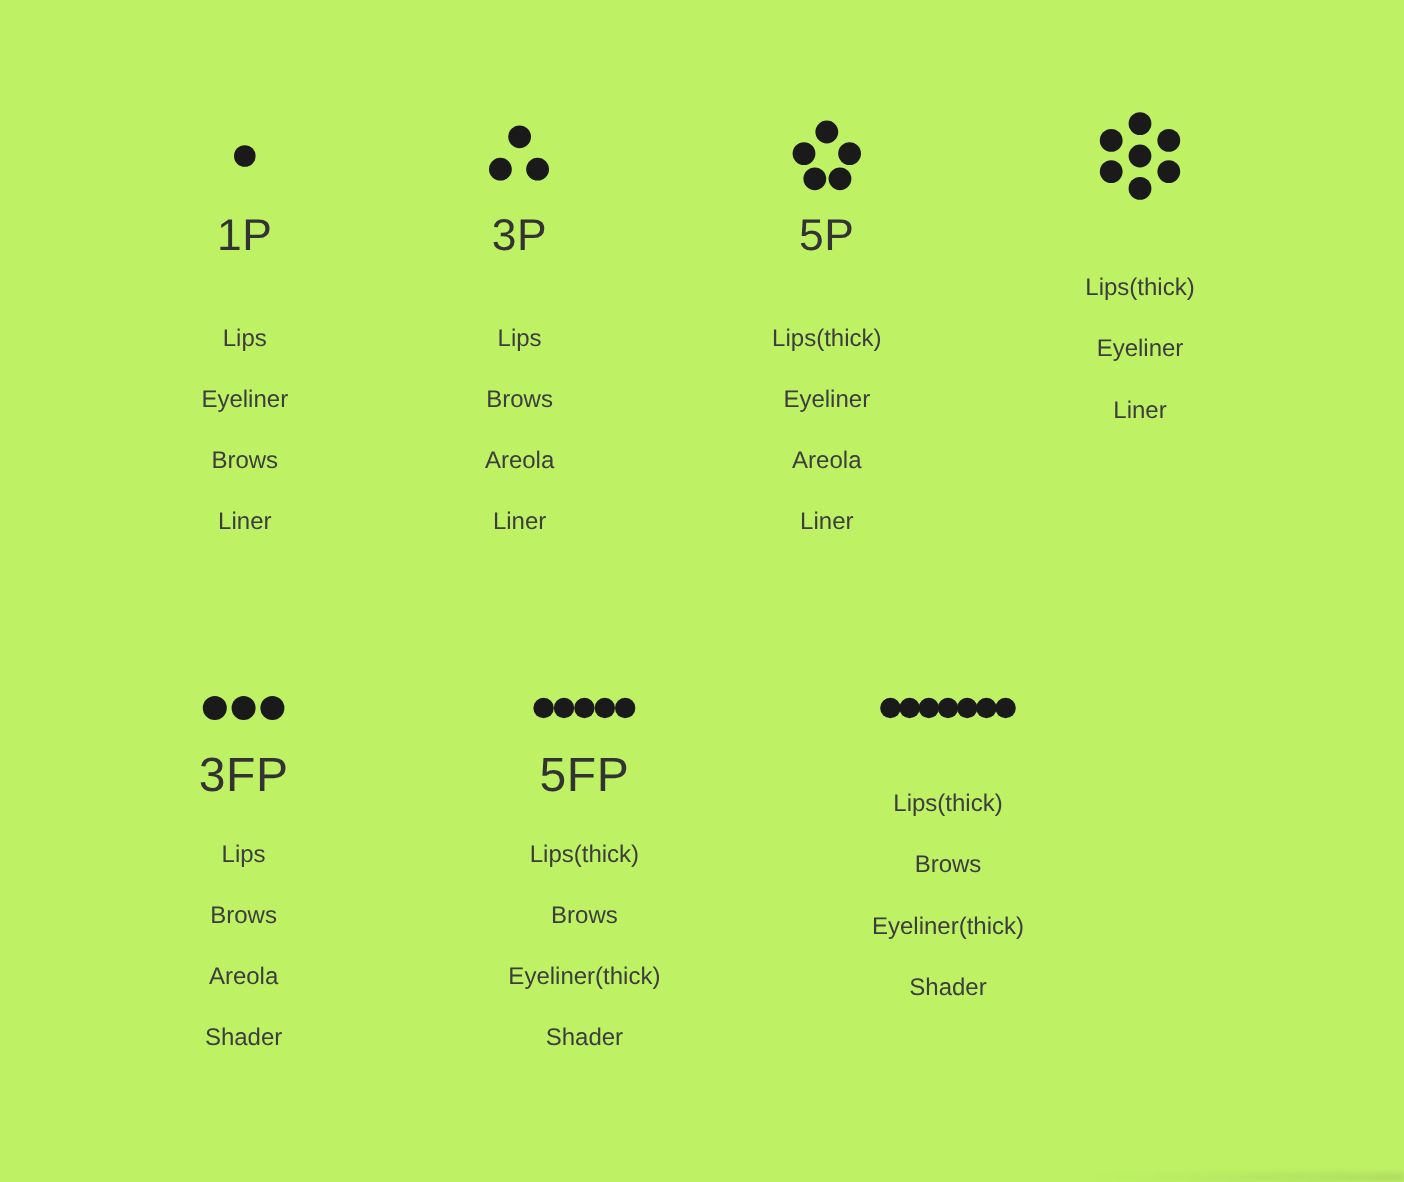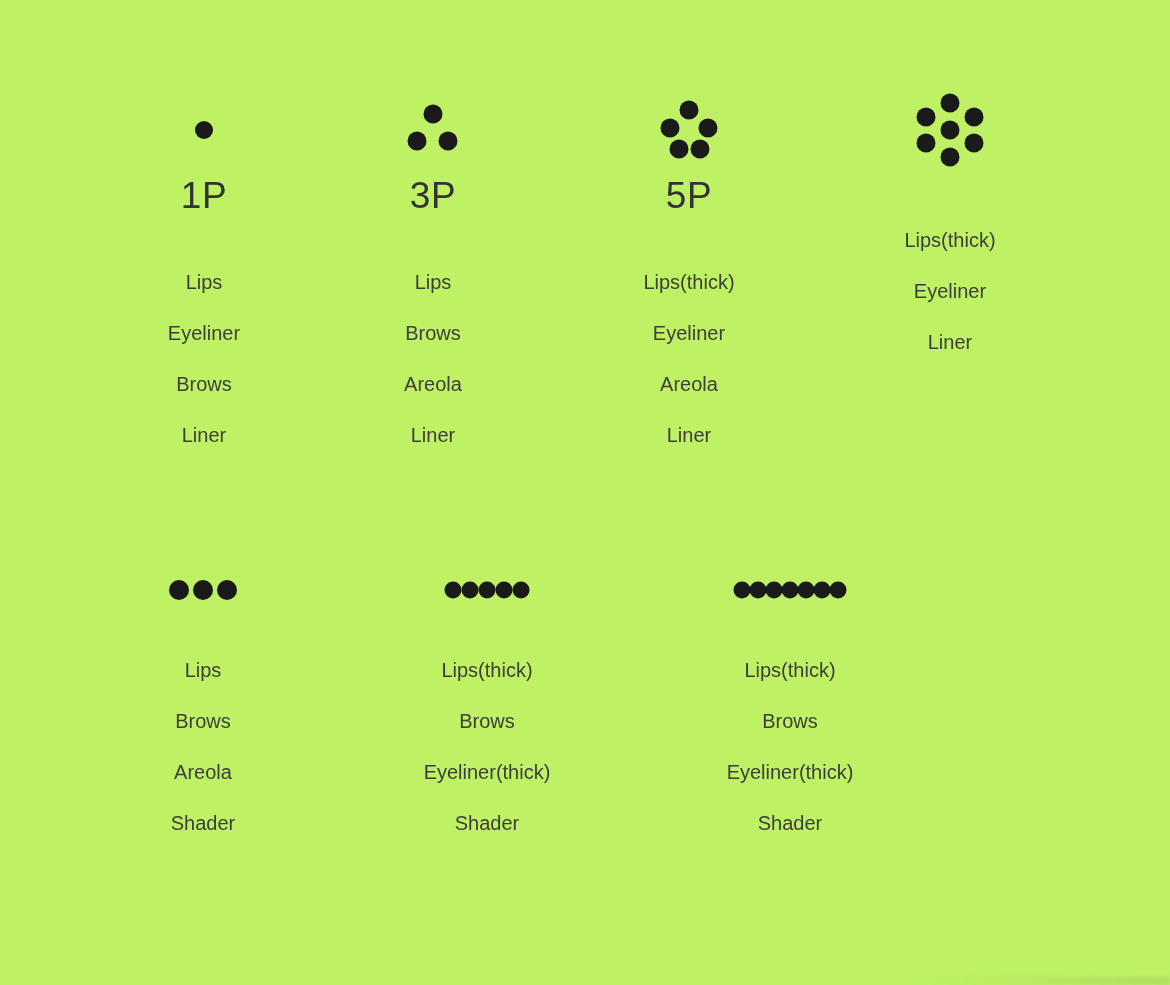--- a/index.html
+++ b/index.html
@@ -141,38 +141,40 @@
 </div>
   <div class="row row-fp">
   <div class="col">
     <div class="cluster">
           <svg width="160" height="70" viewBox="0 0 160 70">
             <circle cx="56" cy="35" r="10" fill="#1a1a1a"></circle>
             <circle cx="80" cy="35" r="10" fill="#1a1a1a"></circle>
             <circle cx="104" cy="35" r="10" fill="#1a1a1a"></circle>
           </svg>
         </div>
+    <div class="code">3FP</div>
     <ul class="uses">
           <li>Lips</li>
           <li>Brows</li>
           <li>Areola</li>
           <li>Shader</li>
         </ul>
   </div>
 
   <div class="col">
     <div class="cluster">
           <svg width="160" height="70" viewBox="0 0 160 70">
             <circle cx="46" cy="35" r="8.5" fill="#1a1a1a"></circle>
             <circle cx="63" cy="35" r="8.5" fill="#1a1a1a"></circle>
             <circle cx="80" cy="35" r="8.5" fill="#1a1a1a"></circle>
             <circle cx="97" cy="35" r="8.5" fill="#1a1a1a"></circle>
             <circle cx="114" cy="35" r="8.5" fill="#1a1a1a"></circle>
           </svg>
         </div>
+    <div class="code">5FP</div>
     <ul class="uses">
           <li>Lips(thick)</li>
           <li>Brows</li>
           <li>Eyeliner(thick)</li>
           <li>Shader</li>
         </ul>
   </div>
 
   <div class="col">
     <div class="cluster">

